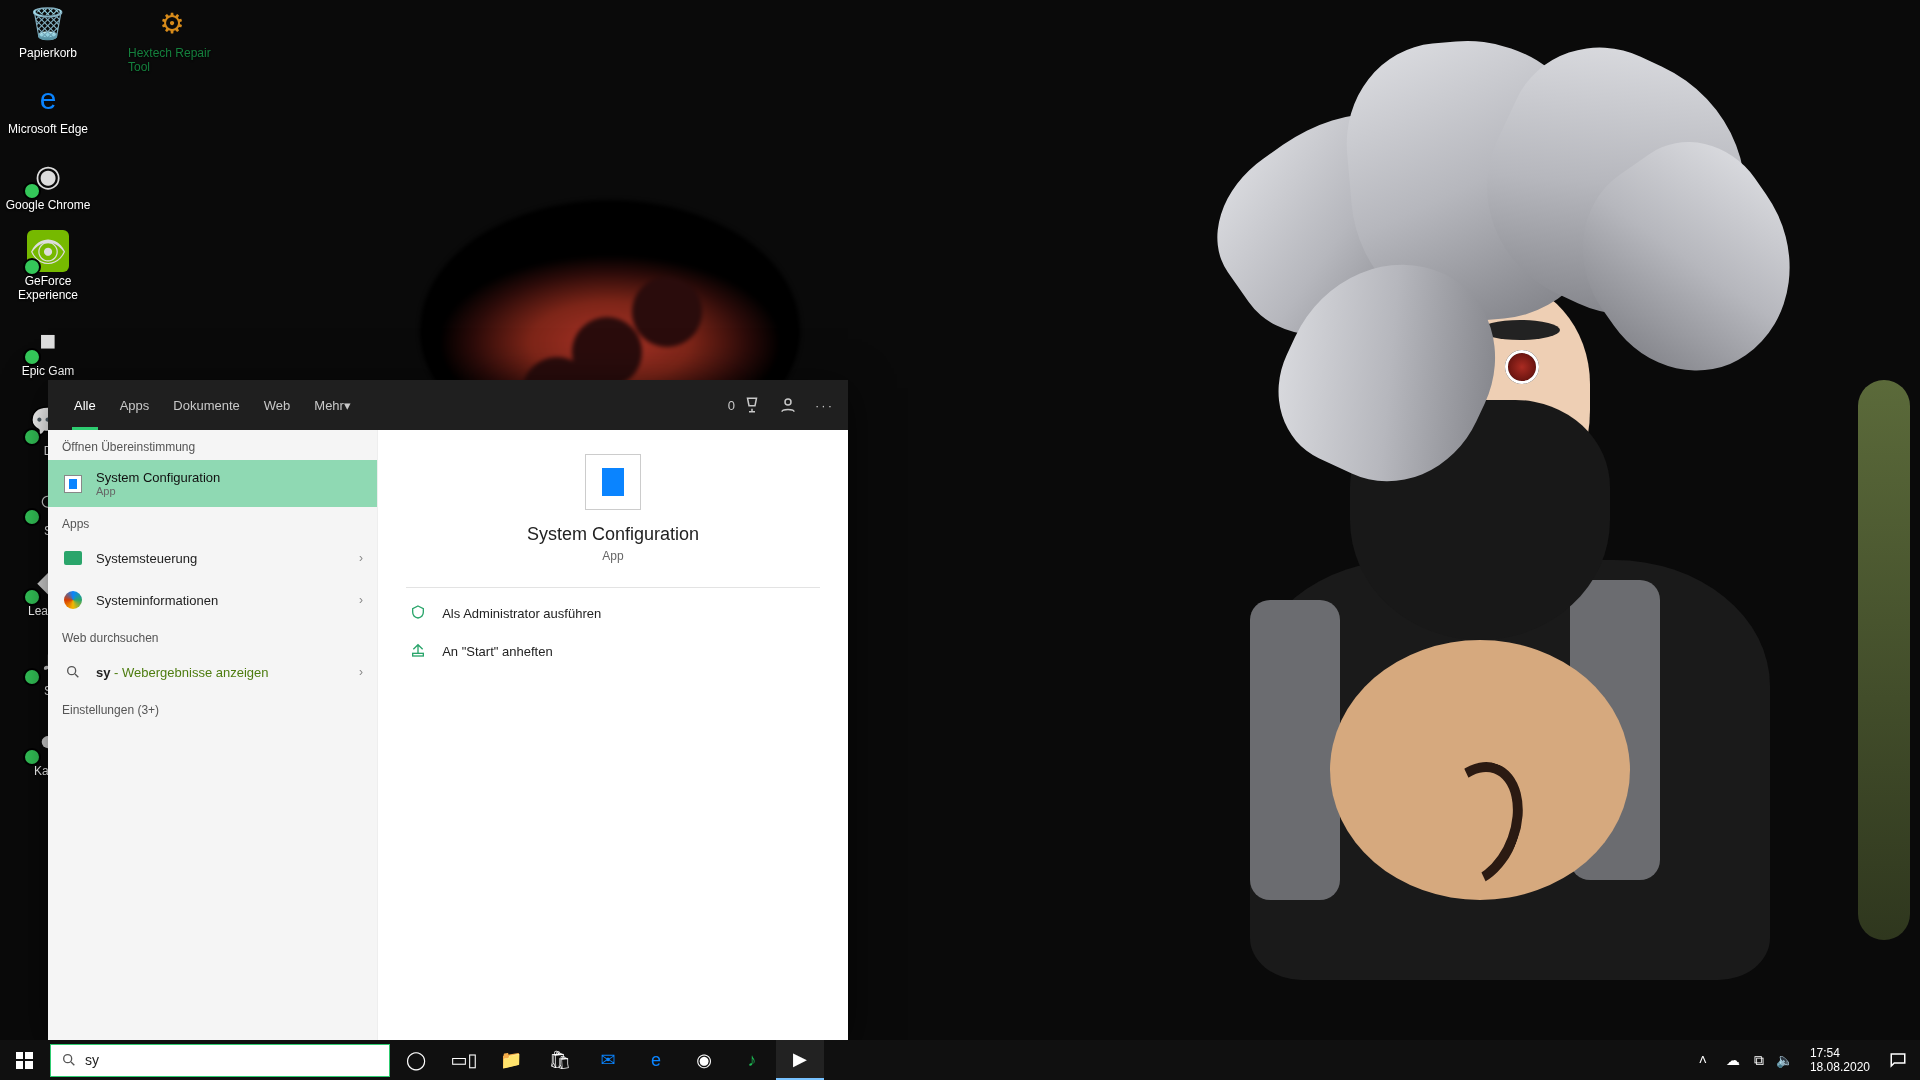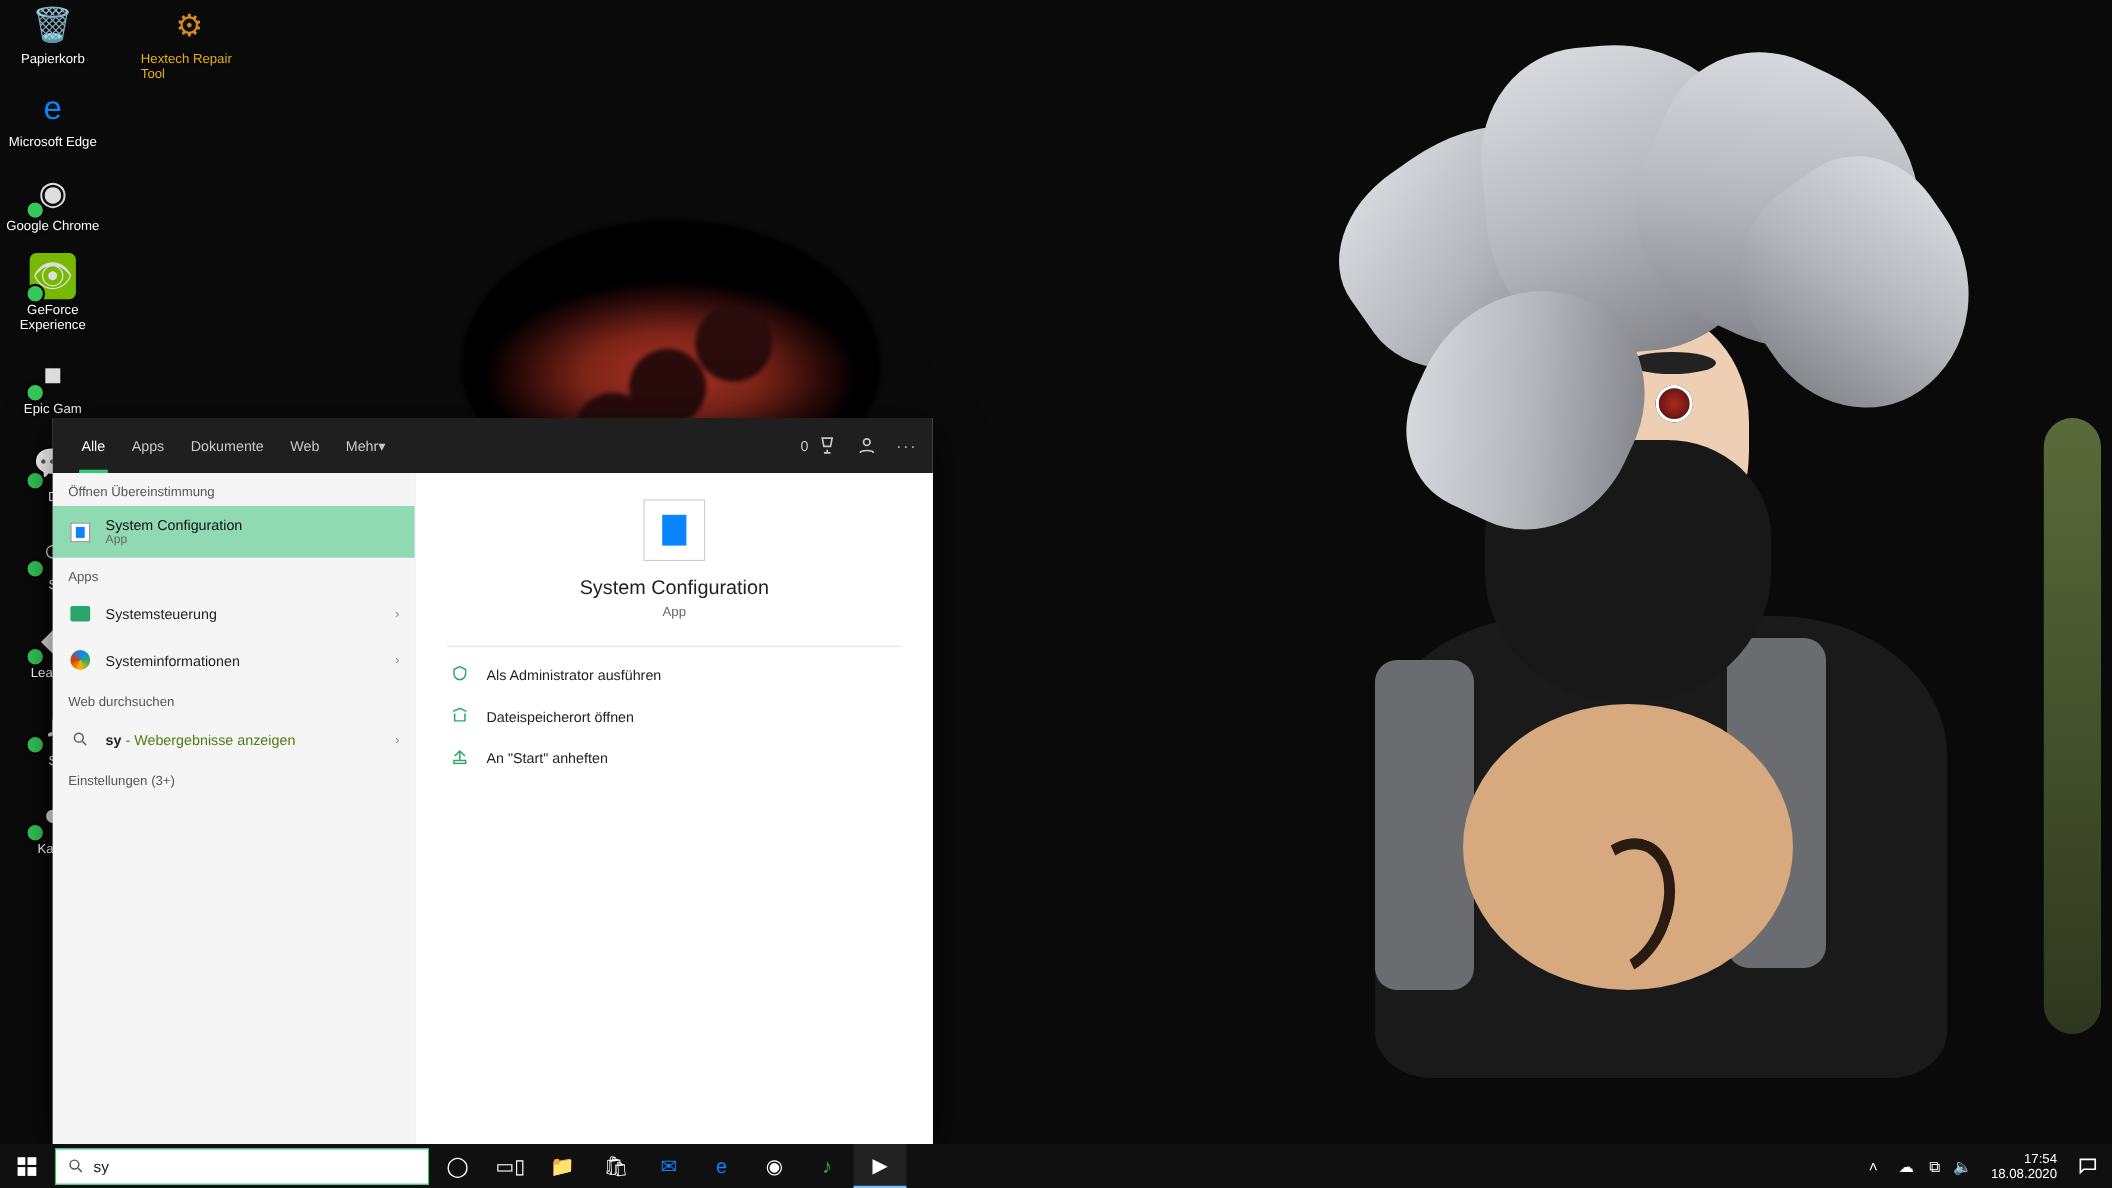--- a/index.html
+++ b/index.html
@@ -73,21 +73,21 @@
 
 .taskbar{position:absolute;left:0;right:0;bottom:0;height:40px;background:#101010;display:flex;align-items:center;}
 .tb-start{width:48px;height:100%;display:flex;align-items:center;justify-content:center;cursor:pointer;}
 .tb-search{width:340px;height:33px;margin:0 2px;background:#fff;border:1px solid #2ecc71;display:flex;align-items:center;padding:0 10px;gap:8px;}
 .tb-search input{border:none;outline:none;flex:1;font-size:14px;color:#222;background:transparent;}
 .tb-icons{display:flex;align-items:center;height:100%;}
 .tb-icon{width:48px;height:100%;display:flex;align-items:center;justify-content:center;cursor:pointer;color:#fff;}
 .tb-icon.active{border-bottom:2px solid #77c2ff;background:rgba(255,255,255,.08);}
 .tray{margin-left:auto;display:flex;align-items:center;height:100%;padding-right:6px;gap:4px;}
 .tray .tic{width:26px;height:100%;display:flex;align-items:center;justify-content:center;color:#fff;cursor:pointer;font-size:14px;}
-.tray .clock{color:#fff;font-size:12px;text-align:right;line-height:1.2;padding:0 8px;}
+.tray .clock{color:#fff;font-size:12px;text-align:left;line-height:1.2;padding:0 8px;}
 .tray .notif{width:32px;height:100%;display:flex;align-items:center;justify-content:center;color:#fff;cursor:pointer;}
 .winlogo{width:17px;height:17px;display:grid;grid-template:1fr 1fr/1fr 1fr;gap:2px;}
 .winlogo div{background:#fff;}
 </style>
 </head>
 <body>
 
 <div class="wallpaper">
   <div class="eye"></div>
   <div class="figure">
@@ -125,21 +125,21 @@
       <div class="lbl">Google Chrome</div>
     </div>
     <div class="dicon">
       <div class="img badge" style="color:#ddd;background:#76b900;border-radius:6px;">👁</div>
       <div class="lbl">GeForce Experience</div>
     </div>
   </div>
 <div id="diabs">
     <div class="dicon2" style="left: 128px; top: 2px;">
       <div class="img " style="width:42px;height:42px;display:flex;align-items:center;justify-content:center;font-size:28px;color:#d68a1a">⚙</div>
-      <div class="lbl" style="color:#eab308;font-size:12px;text-shadow:0 1px 2px #000;">Hextech Repair Tool</div>
+      <div class="lbl" style="color:#15803d;font-size:12px;text-shadow:0 1px 2px #000;">Hextech Repair Tool</div>
     </div>
     <div class="dicon2" style="left: 4px; top: 320px;">
       <div class="img badge" style="width:42px;height:42px;display:flex;align-items:center;justify-content:center;font-size:28px;color:#ddd">■</div>
       <div class="lbl" style="color:#fff;font-size:12px;text-shadow:0 1px 2px #000;">Epic Gam</div>
     </div>
     <div class="dicon2" style="left: 4px; top: 400px;">
       <div class="img badge" style="width:42px;height:42px;display:flex;align-items:center;justify-content:center;font-size:28px;color:#ddd">💬</div>
       <div class="lbl" style="color:#fff;font-size:12px;text-shadow:0 1px 2px #000;">D</div>
     </div>
     <div class="dicon2" style="left: 4px; top: 480px;">
@@ -240,26 +240,20 @@
       <div class="preview-divider"></div>
       <div id="actions-host" style="width:100%;display:flex;flex-direction:column;align-items:center;">
           <div class="action">
             <span class="aic"><svg width="16" height="16" viewBox="0 0 24 24" fill="none" stroke="#2aa56b" stroke-width="2">
                 <path d="M12 3l8 4v5c0 5-3 8-8 9-5-1-8-4-8-9V7z"></path>
               </svg></span>
             <span>Als Administrator ausführen</span>
           </div>
           <div class="action">
             <span class="aic"><svg width="16" height="16" viewBox="0 0 24 24" fill="none" stroke="#2aa56b" stroke-width="2">
-                <path d="M3 7l9-4 9 4M5 10v10h14V10"></path>
-              </svg></span>
-            <span>Dateispeicherort öffnen</span>
-          </div>
-          <div class="action">
-            <span class="aic"><svg width="16" height="16" viewBox="0 0 24 24" fill="none" stroke="#2aa56b" stroke-width="2">
                 <path d="M12 17V4M5 11l7-7 7 7"></path>
                 <rect x="4" y="17" width="16" height="4"></rect>
               </svg></span>
             <span>An "Start" anheften</span>
           </div>
         </div>
     </div>
   </div>
 </div>
 

